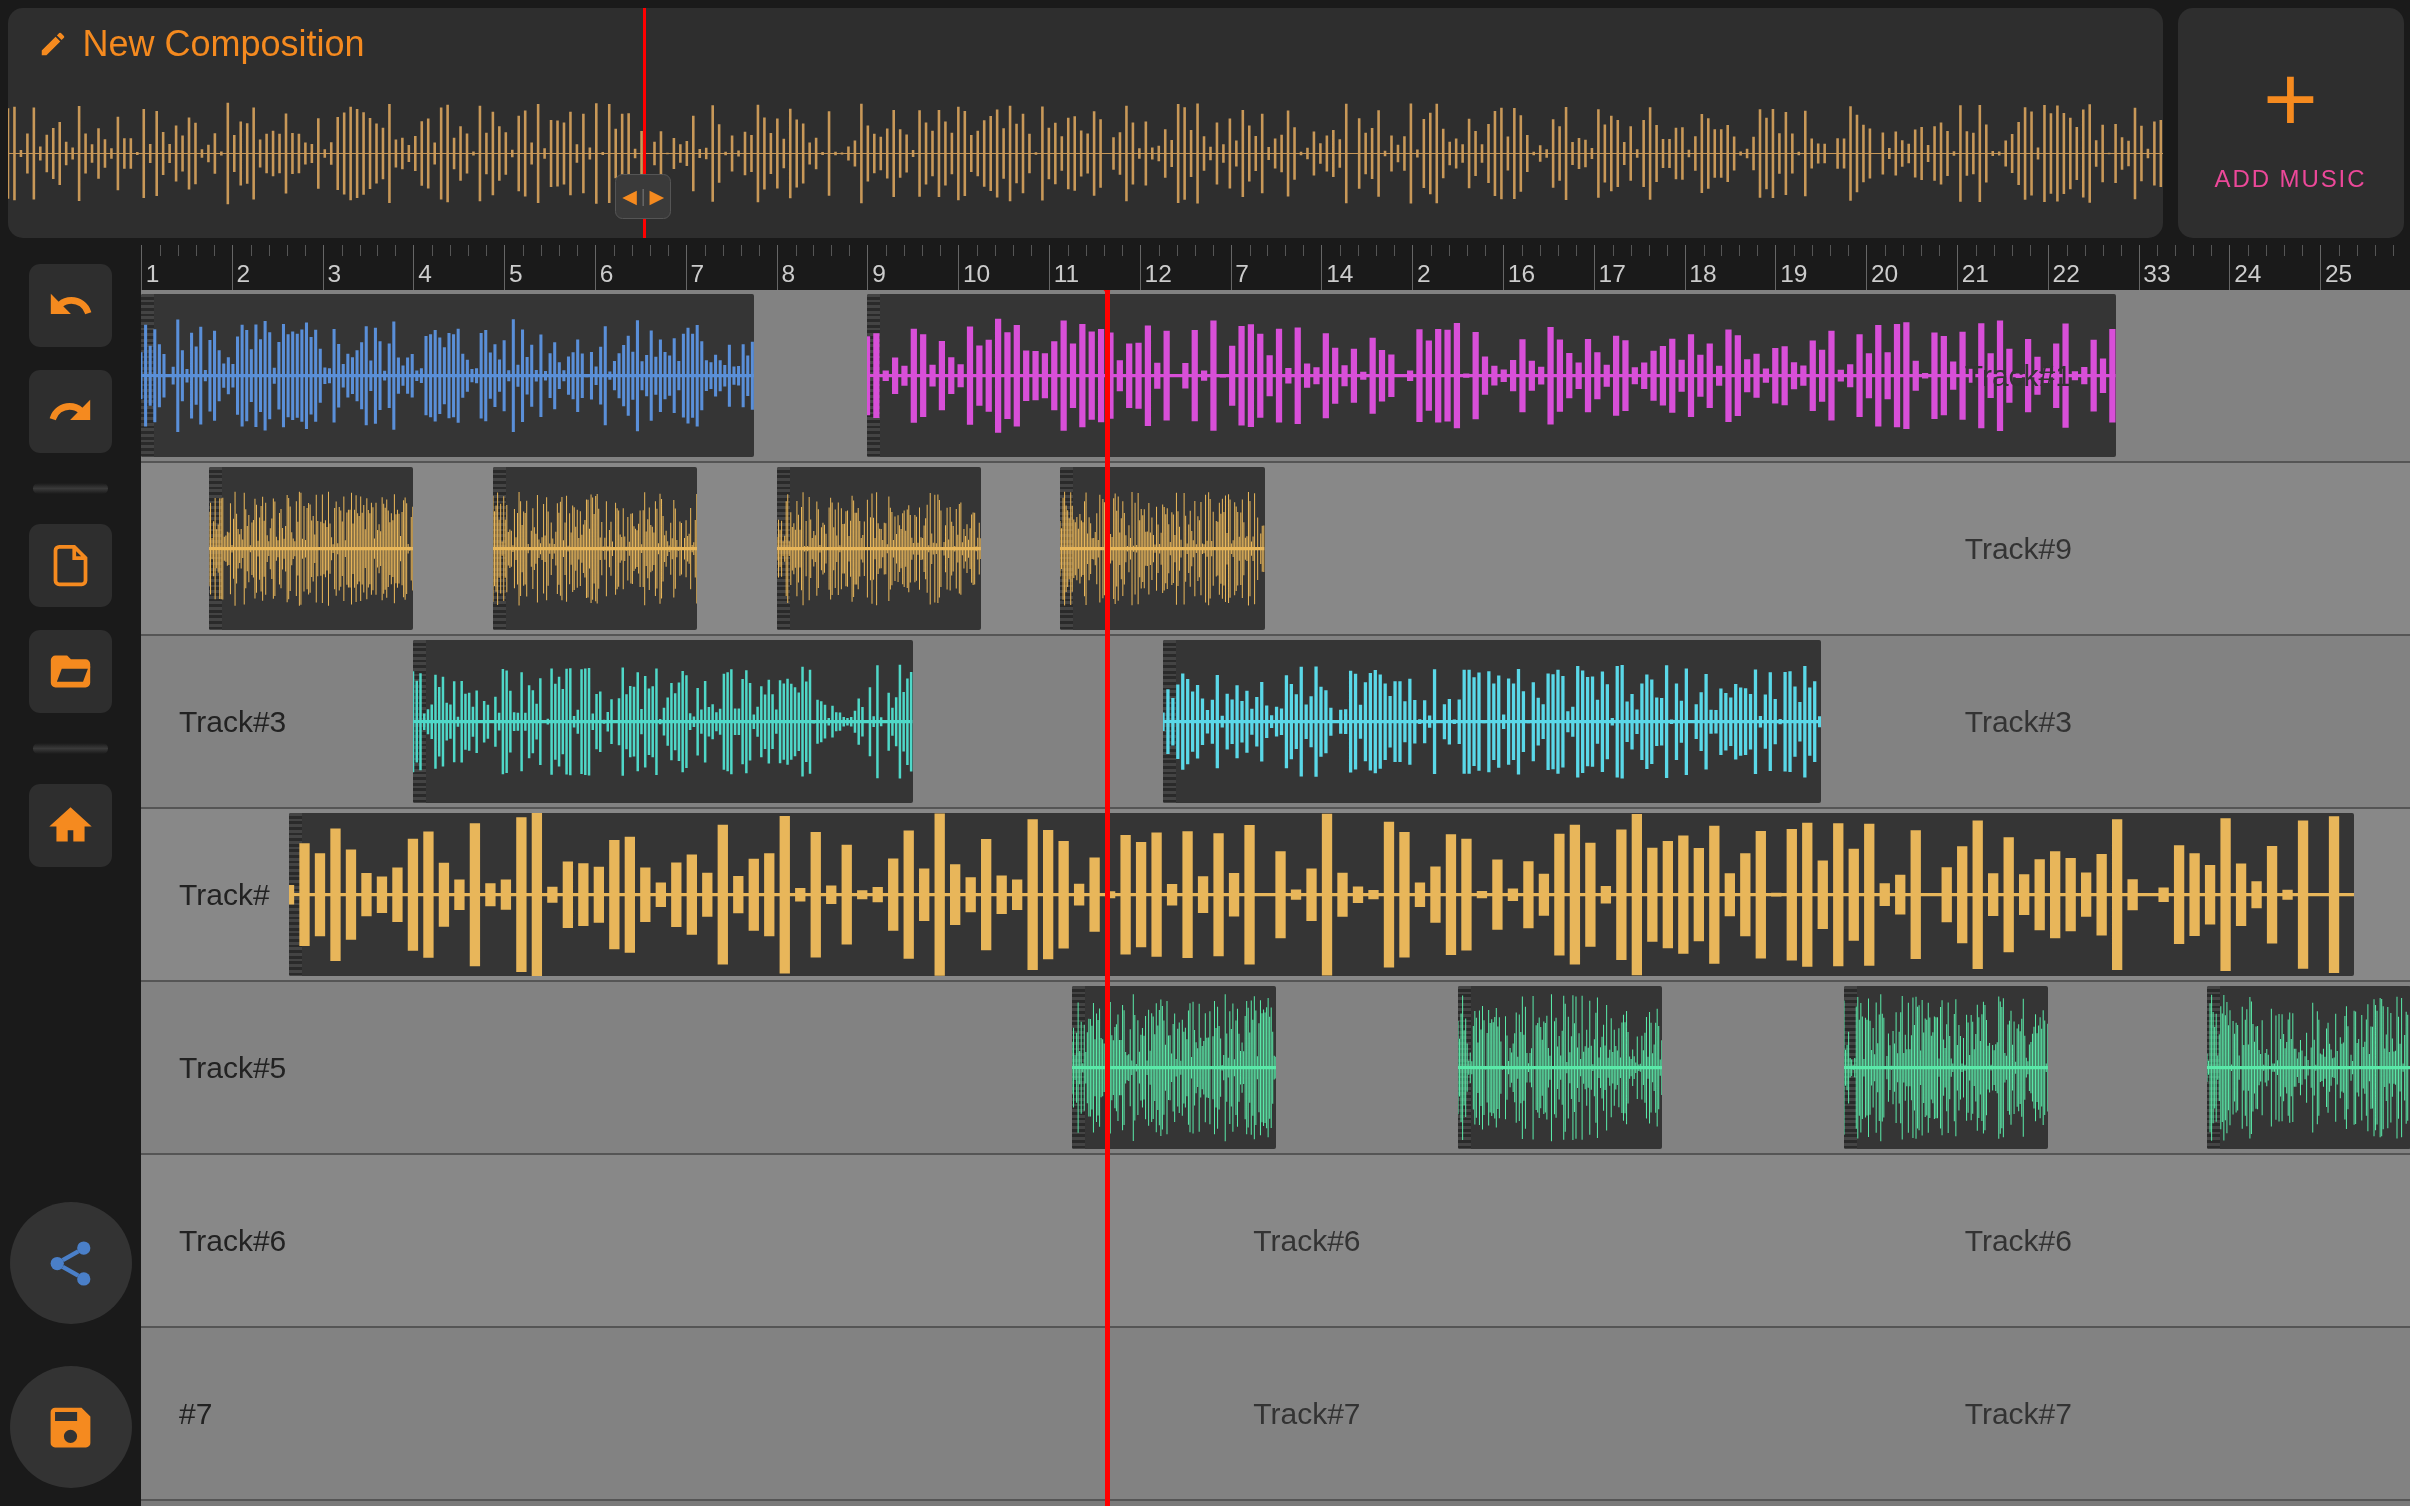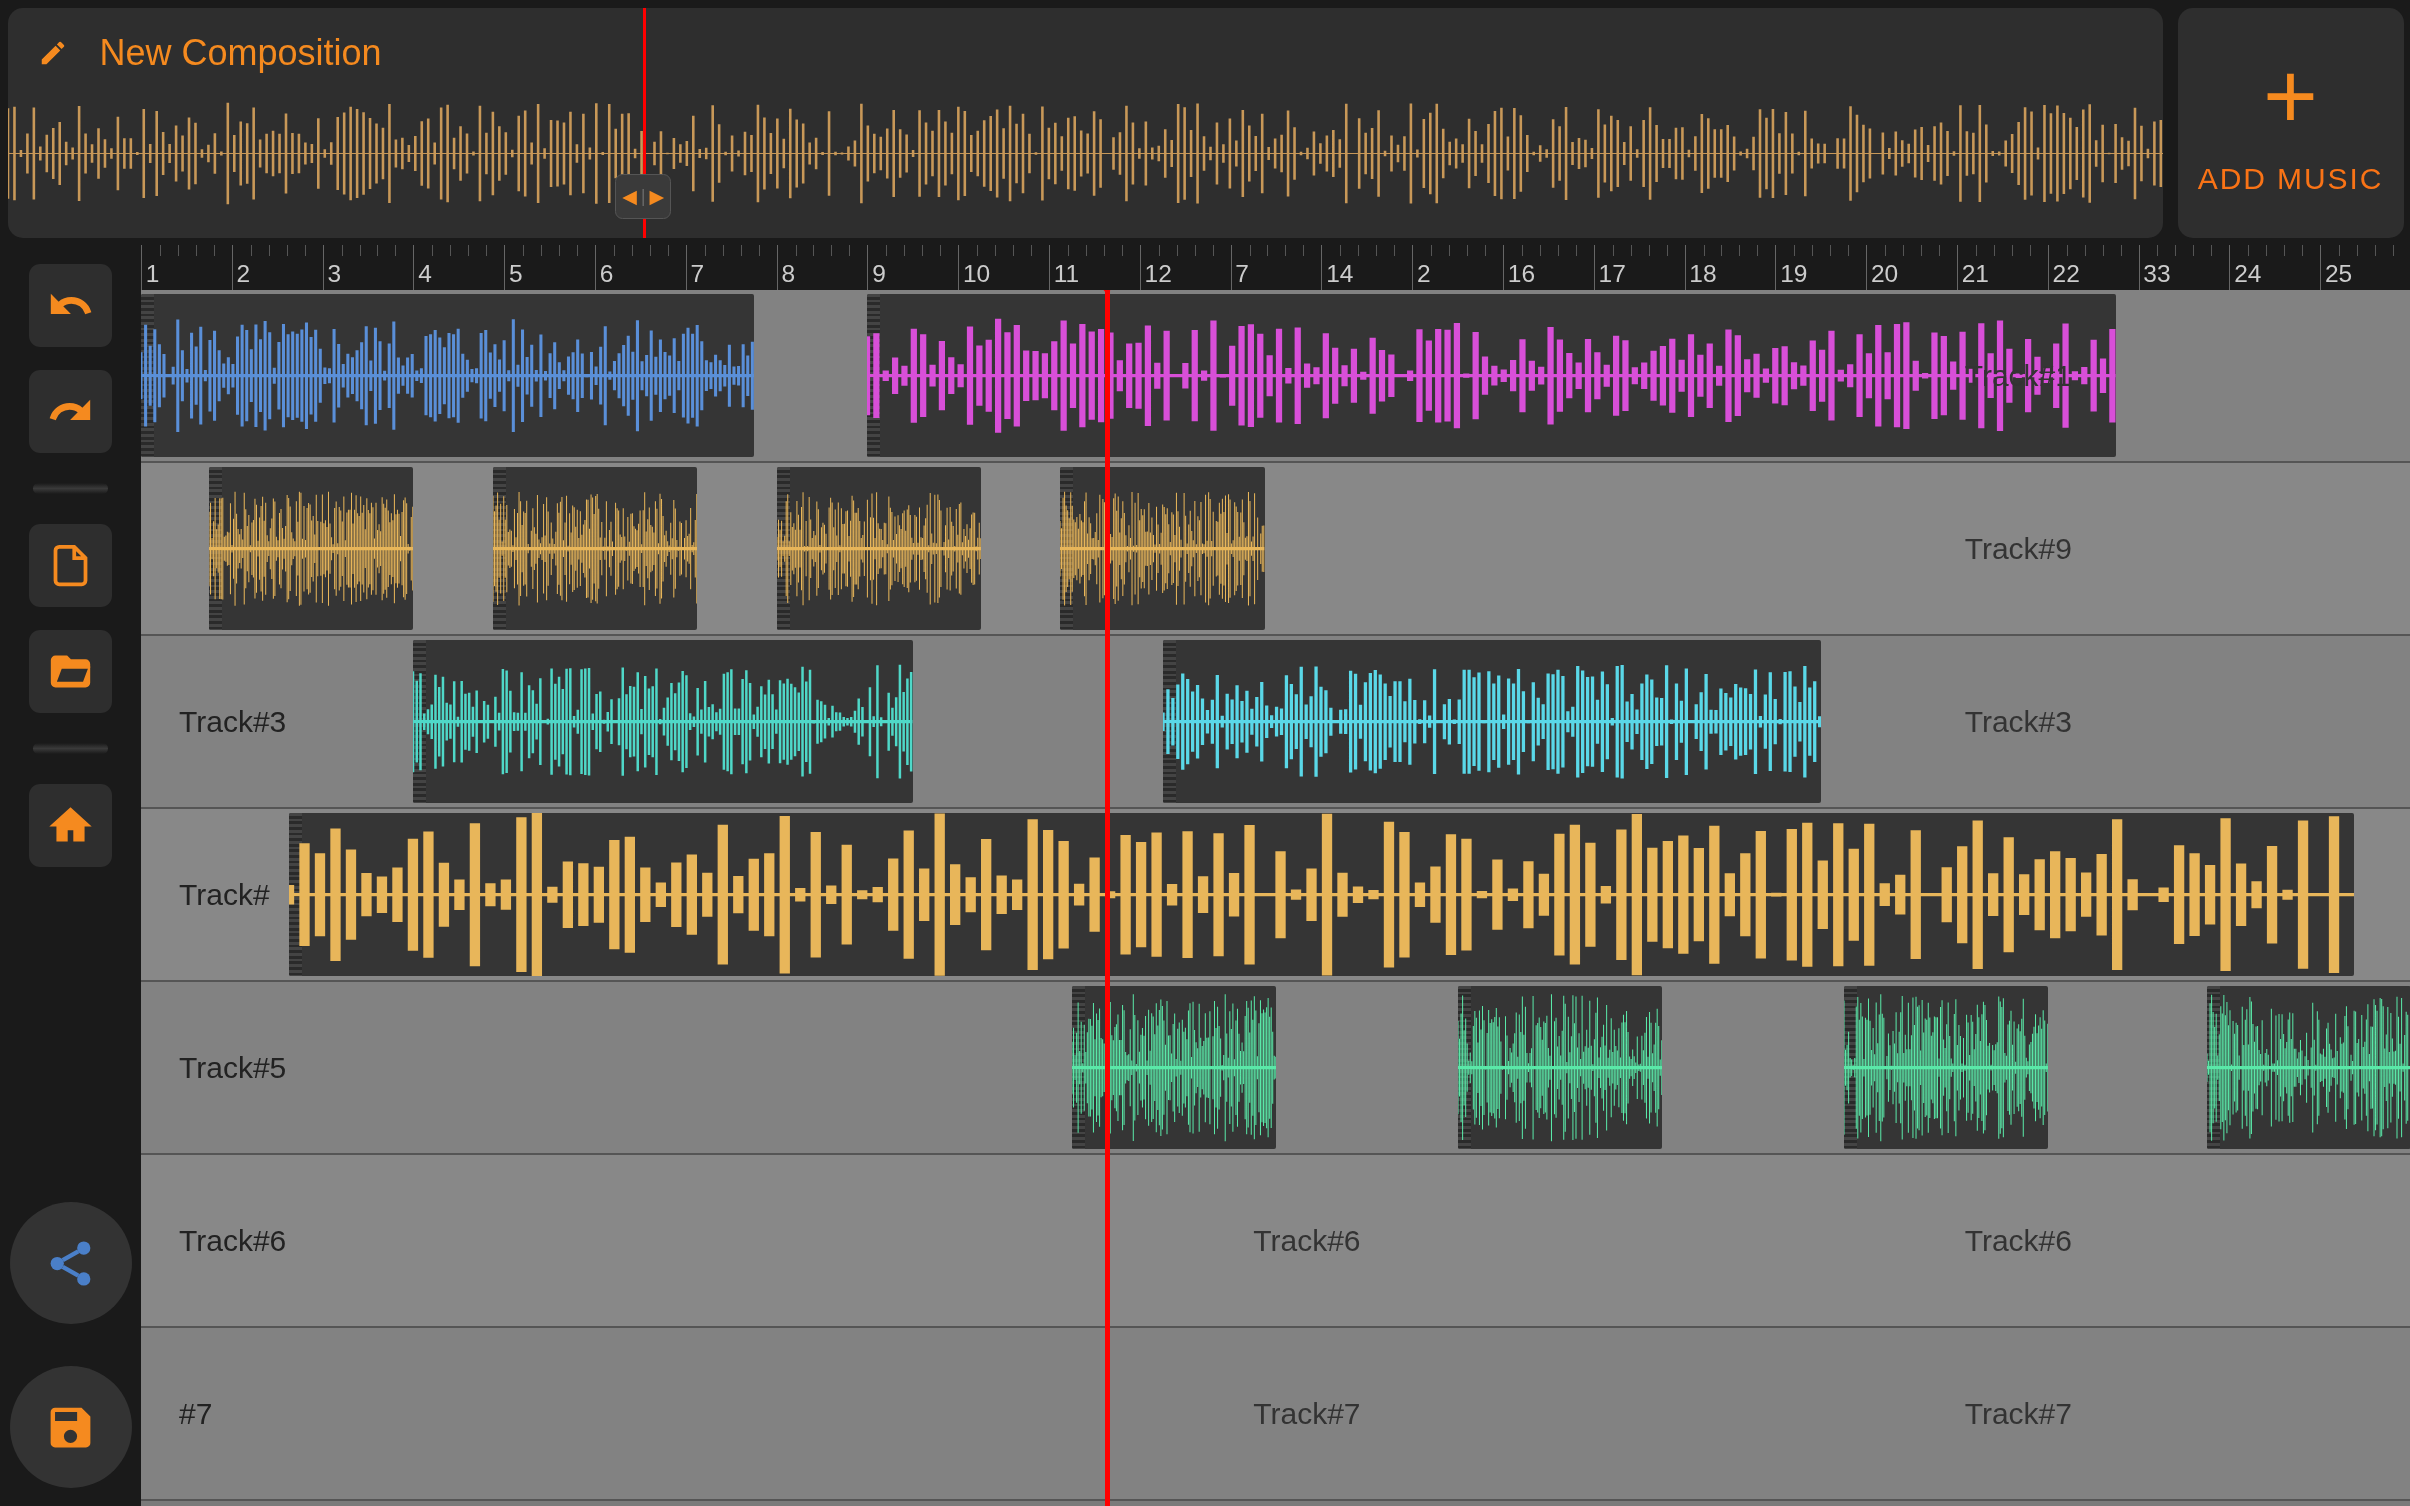--- a/index.html
+++ b/index.html
@@ -6,31 +6,31 @@
 body { background: #1a1a1a; width: 2411px; height: 1507px; overflow: hidden; position: relative; }
 
 .topbar { height: 245px; display: flex; background: #1a1a1a; padding: 7.5px; gap: 15px; }
 .play-btn { width: 245px; height: 230px; background: #2e2e2e; border-radius: 15px; display: flex; flex-direction: column; align-items: center; justify-content: center; cursor: pointer; }
 .play-triangle { width: 0; height: 0; border-left: 66px solid #f58a1f; border-top: 45px solid transparent; border-bottom: 45px solid transparent; margin-bottom: 19px; margin-top: 38px;}
 .play-label { color: #888; font-size: 26px; letter-spacing: 3.8px; position: relative; }
 .play-label::before, .play-label::after { content:''; position:absolute; top:50%; width:47px; height:1.9px; background:#555;}
 .play-label::before { left:-56px;} .play-label::after { right:-56px;}
 
 .overview { flex: 1; background: #2e2e2e; border-radius: 15px; position: relative; overflow: hidden; }
-.comp-title { position: absolute; top: 24px; left: 30px; color: #f58a1f; font-size: 36px; display: flex; align-items: center; gap: 32px; }
+.comp-title { position: absolute; top: 15px; left: 30px; color: #f58a1f; font-size: 36px; display: flex; align-items: center; gap: 15px; }
 .timecode { position: absolute; top: 11.3px; right: 30px; color: #f5a623; font-size: 56px; font-weight: bold; letter-spacing: 1.9px; font-family: 'Courier New', monospace; }
 .overview-wave { position: absolute; bottom: 28px; left: 0; right: 0; height: 113px; }
 .overview-wave svg { width: 100%; height: 100%; }
 .ov-playhead { position:absolute; top:0; bottom:0; width:2.8px; background:#f00; left: 29.5%;}
 .ov-handle { position:absolute; bottom:19px; left:29.5%; transform:translateX(-50%); width:56px; height:45px; background:#3a3a3a; border:0.9px solid #555; border-radius:7.5px; display:flex; align-items:center; justify-content:center; gap:3.8px;}
 .ov-handle span { color:#f58a1f; font-size:19px;}
 
 .add-btn { width: 226px; height: 230px; background: #2e2e2e; border-radius: 15px; display: flex; flex-direction: column; align-items: center; justify-content: center; cursor: pointer; gap: 19px;}
 .add-plus { color: #f58a1f; font-size: 94px; font-weight: 300; line-height: 1;}
-.add-label { color: #f97316; font-size: 30px; letter-spacing: 1.9px;}
+.add-label { color: #ec4899; font-size: 24px; letter-spacing: 1.9px;}
 
 .main { display: flex; height: 1262px; }
 .sidebar { width: 141px; background: #1a1a1a; padding: 19px 19px; display: flex; flex-direction: column; gap: 22.6px; align-items: center;}
 .tool-btn { width: 83px; height: 83px; background: #2e2e2e; border-radius: 11.3px; display: flex; align-items: center; justify-content: center; cursor: pointer; }
 .tool-btn svg { width: 45px; height: 45px; fill: #f58a1f; stroke: #f58a1f; }
 .sidebar-sep { width: 75px; height: 11.3px; background: linear-gradient(#1a1a1a,#3a3a3a,#1a1a1a); border-radius: 5.6px; margin: 7.5px 0;}
 .sidebar-spacer { flex: 1; }
 .circle-btn { width: 122px; height: 122px; background: #333; border-radius: 50%; display: flex; align-items: center; justify-content: center; cursor: pointer; margin-top: 19px;}
 .circle-btn svg { width: 53px; height: 53px; }
 

